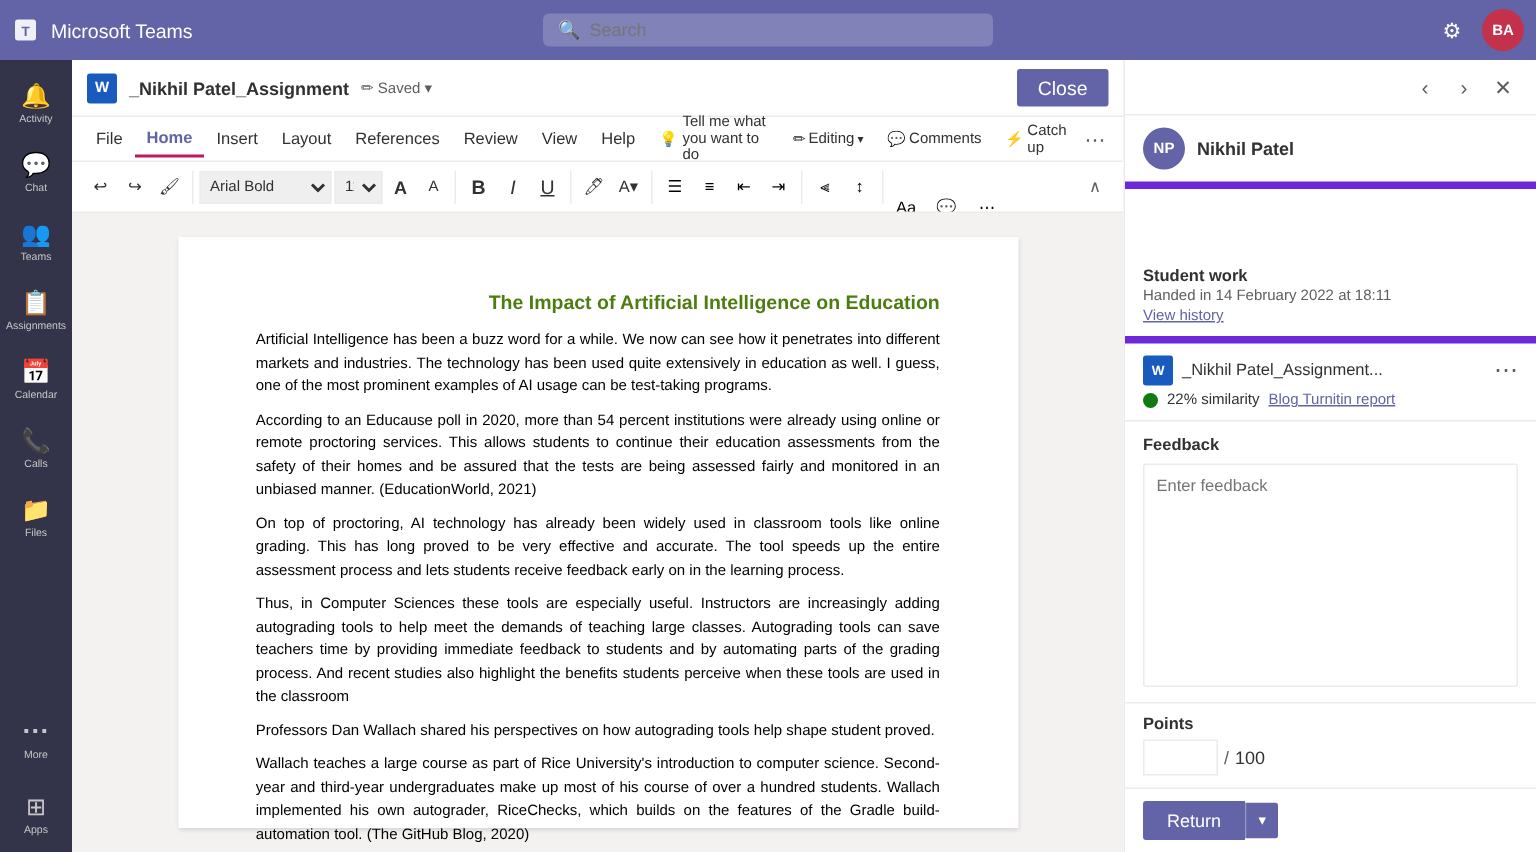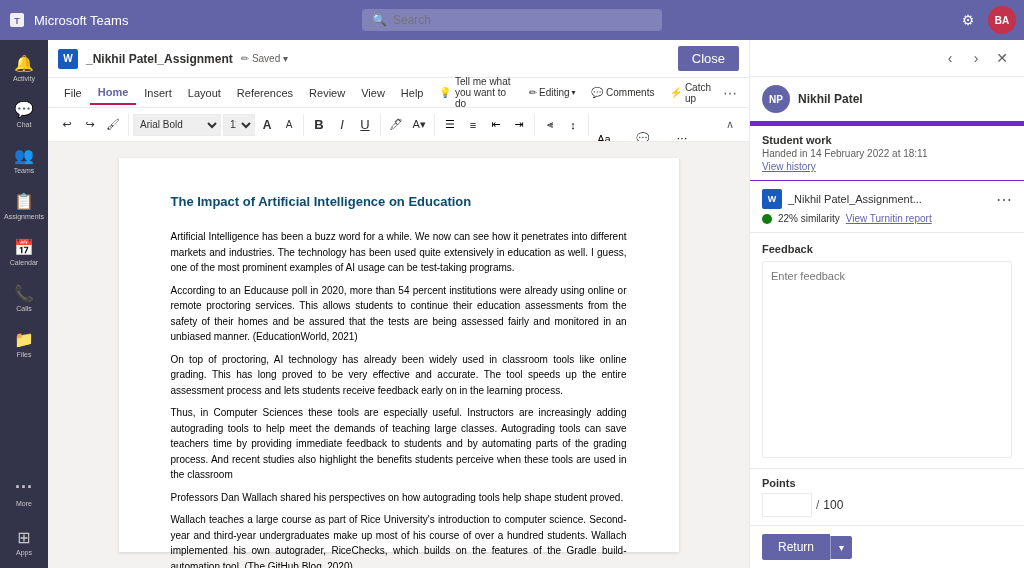--- a/index.html
+++ b/index.html
@@ -140,32 +140,32 @@
       <div style="display:flex;align-items:center;gap:1px;border-right:1px solid #edebe9;padding-right:4px;margin-right:2px;">
         <button style="width:22px;height:22px;font-size:11px;border:none;background:transparent;cursor:pointer;">☰</button>
         <button style="width:22px;height:22px;font-size:11px;border:none;background:transparent;cursor:pointer;">≡</button>
         <button style="width:22px;height:22px;font-size:11px;border:none;background:transparent;cursor:pointer;">⇤</button>
         <button style="width:22px;height:22px;font-size:11px;border:none;background:transparent;cursor:pointer;">⇥</button>
       </div>
       <div style="display:flex;align-items:center;gap:1px;border-right:1px solid #edebe9;padding-right:4px;margin-right:2px;">
         <button style="width:22px;height:22px;font-size:11px;border:none;background:transparent;cursor:pointer;">⫷</button>
         <button style="width:22px;height:22px;font-size:11px;border:none;background:transparent;cursor:pointer;">↕</button>
       </div>
-      <div style="display:flex;align-items:center;gap:17px;margin-top:28px;">
+      <div style="display:flex;align-items:center;gap:5px;margin-top:28px;">
         <button style="width:22px;height:22px;font-size:11px;border:none;background:transparent;cursor:pointer;">Aa</button>
         <button style="width:22px;height:22px;font-size:11px;border:none;background:transparent;cursor:pointer;">💬</button>
         <button style="width:22px;height:22px;font-size:11px;border:none;background:transparent;cursor:pointer;">⋯</button>
       </div>
       <div style="flex:1;"></div>
       <button style="width:22px;height:22px;font-size:11px;border:none;background:transparent;cursor:pointer;color:#605e5c;">∧</button>
     </div>
 
     <div style="flex:1;overflow-y:auto;padding:16px 40px;background:#f3f2f1;display:flex;justify-content:center;">
       <div style="background:white;width:100%;max-width:560px;padding:36px 52px;box-shadow:0 1px 3px rgba(0,0,0,0.12);">
-        <p style="text-align:left;font-size:13px;font-weight:bold;color:#0c4a6e;margin-bottom:20px;">The Impact of Artificial Intelligence on Education</p>
+        <p style="text-align:right;font-size:13px;font-weight:bold;color:#4d7c0f;margin-bottom:10px;">The Impact of Artificial Intelligence on Education</p>
         <p style="font-size:10px;color:#000;line-height:1.55;margin-bottom:7px;text-align:justify;">Artificial Intelligence has been a buzz word for a while. We now can see how it penetrates into different markets and industries. The technology has been used quite extensively in education as well. I guess, one of the most prominent examples of AI usage can be test-taking programs.</p>
         <p style="font-size:10px;color:#000;line-height:1.55;margin-bottom:7px;text-align:justify;">According to an Educause poll in 2020, more than 54 percent institutions were already using online or remote proctoring services. This allows students to continue their education assessments from the safety of their homes and be assured that the tests are being assessed fairly and monitored in an unbiased manner. (EducationWorld, 2021)</p>
         <p style="font-size:10px;color:#000;line-height:1.55;margin-bottom:7px;text-align:justify;">On top of proctoring, AI technology has already been widely used in classroom tools like online grading. This has long proved to be very effective and accurate. The tool speeds up the entire assessment process and lets students receive feedback early on in the learning process.</p>
         <p style="font-size:10px;color:#000;line-height:1.55;margin-bottom:7px;text-align:justify;">Thus, in Computer Sciences these tools are especially useful. Instructors are increasingly adding autograding tools to help meet the demands of teaching large classes. Autograding tools can save teachers time by providing immediate feedback to students and by automating parts of the grading process. And recent studies also highlight the benefits students perceive when these tools are used in the classroom</p>
         <p style="font-size:10px;color:#000;line-height:1.55;margin-bottom:7px;text-align:justify;">Professors Dan Wallach shared his perspectives on how autograding tools help shape student proved.</p>
         <p style="font-size:10px;color:#000;line-height:1.55;margin-bottom:7px;text-align:justify;">Wallach teaches a large course as part of Rice University's introduction to computer science. Second-year and third-year undergraduates make up most of his course of over a hundred students. Wallach implemented his own autograder, RiceChecks, which builds on the features of the Gradle build-automation tool. (The GitHub Blog, 2020)</p>
 
       </div>
     </div>
   </div>
@@ -176,38 +176,38 @@
       <button style="width:24px;height:24px;display:flex;align-items:center;justify-content:center;border:none;background:transparent;cursor:pointer;font-size:14px;color:#605e5c;">‹</button>
       <button style="width:24px;height:24px;display:flex;align-items:center;justify-content:center;border:none;background:transparent;cursor:pointer;font-size:14px;color:#605e5c;">›</button>
       <button style="width:24px;height:24px;display:flex;align-items:center;justify-content:center;border:none;background:transparent;cursor:pointer;font-size:14px;color:#605e5c;">✕</button>
     </div>
 
     <div style="display:flex;align-items:center;gap:8px;padding:8px 12px;border-bottom:5px solid #6d28d9;">
       <div style="width:28px;height:28px;border-radius:50%;background:#6264a7;display:flex;align-items:center;justify-content:center;font-size:10px;font-weight:bold;color:white;">NP</div>
       <span style="font-size:12px;color:#323130;font-weight:600;">Nikhil Patel</span>
     </div>
 
-    <div style="padding:8px 12px;border-bottom:1px solid #6d28d9;">
+    <div style="padding:8px 12px;border-bottom:5px solid #6d28d9;margin-top:44px;">
       <div style="font-size:11px;color:#323130;font-weight:600;margin-bottom:2px;">Student work</div>
       <div style="font-size:10px;color:#605e5c;margin-bottom:2px;">Handed in 14 February 2022 at 18:11</div>
       <div style="font-size:10px;color:#6264a7;cursor:pointer;text-decoration:underline;">View history</div>
     </div>
 
     <div style="padding:8px 12px;border-bottom:1px solid #edebe9;">
       <div style="display:flex;align-items:center;justify-content:space-between;">
         <div style="display:flex;align-items:center;gap:6px;">
           <div style="width:20px;height:20px;background:#185abd;display:flex;align-items:center;justify-content:center;font-size:9px;font-weight:bold;color:white;border-radius:2px;">W</div>
           <span style="font-size:11px;color:#323130;font-weight:500;">_Nikhil Patel_Assignment...</span>
         </div>
         <button style="background:transparent;border:none;cursor:pointer;font-size:16px;color:#605e5c;">⋯</button>
       </div>
       <div style="display:flex;align-items:center;gap:6px;margin-top:4px;">
         <div style="width:10px;height:10px;border-radius:50%;background:#107c10;flex-shrink:0;"></div>
         <span style="font-size:10px;color:#323130;">22% similarity</span>
-        <span style="font-size:10px;color:#6264a7;cursor:pointer;text-decoration:underline;">View Turnitin report</span>
+        <span style="font-size:10px;color:#6264a7;cursor:pointer;text-decoration:underline;">Blog Turnitin report</span>
       </div>
     </div>
 
     <div style="padding:10px 12px;flex:1;display:flex;flex-direction:column;">
       <div style="font-size:11px;color:#323130;font-weight:600;margin-bottom:6px;">Feedback</div>
       <textarea style="flex: 1 1 0%; border: 1px solid rgb(237, 235, 233); border-radius: 2px; padding: 8px; font-size: 11px; color: rgb(96, 94, 92); resize: none; outline: none; min-height: 80px; font-family: inherit;" placeholder="Enter feedback"></textarea>
     </div>
 
     <div style="padding:8px 12px;border-top:1px solid #edebe9;">
       <div style="font-size:11px;color:#323130;font-weight:600;margin-bottom:4px;">Points</div>

